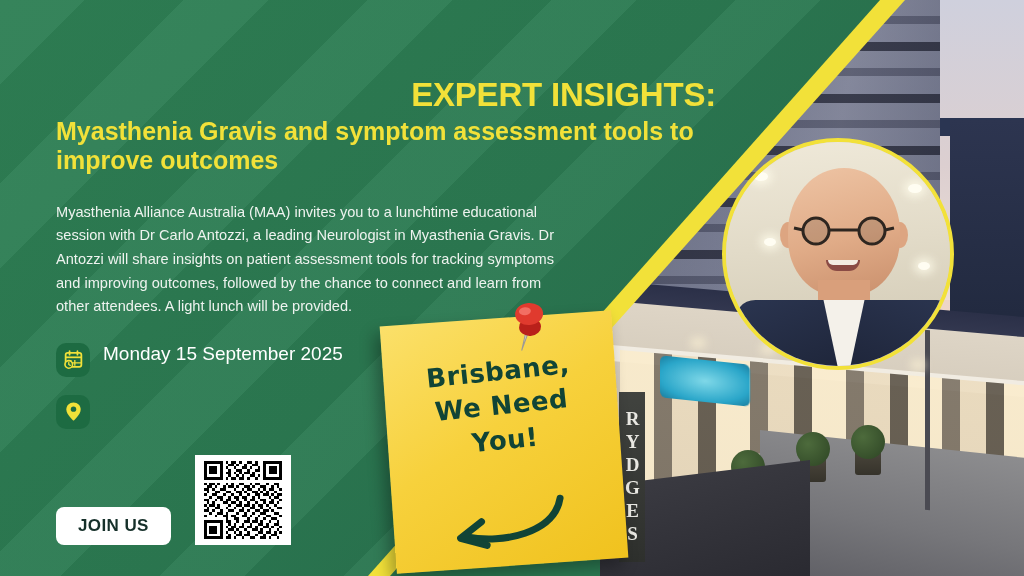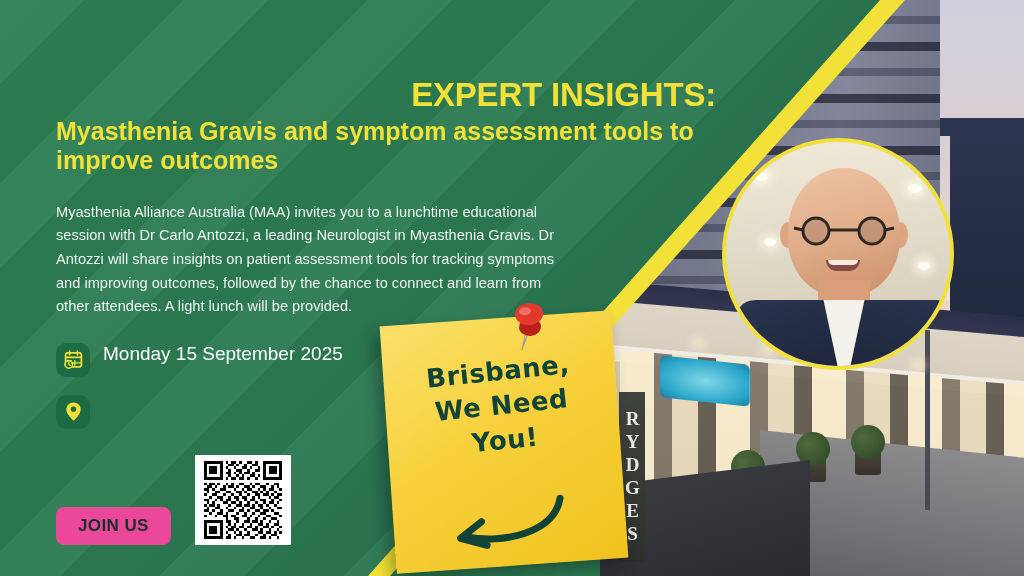--- a/index.html
+++ b/index.html
@@ -152,21 +152,21 @@
   .badge {
     width:34px; height:34px; border-radius:10px; background:#1d6b42;
     display:flex; align-items:center; justify-content:center; flex:0 0 34px;
     margin-top:2px;
   }
   .info-text { color:#ffffff; font-size:19px; line-height:1.32; font-weight:400; }
 
   
   .cta-wrap { display:flex; align-items:flex-end; gap:24px; margin-top:26px; }
   .join-btn {
-    background:#ec4899; color:#16302a; border:none; cursor:pointer;
+    background:#ffffff; color:#16302a; border:none; cursor:pointer;
     font-size:17px; font-weight:700; letter-spacing:.4px;
     padding:9px 22px; border-radius:8px; font-family:"Liberation Sans", sans-serif;
   }
   .qr { width:96px; height:90px; background:#ffffff; padding:6px;
         display:block; }
   .qr svg { display:block; width:100%; height:100%; }
 
   
   .note {
     position:absolute; left:388px; top:318px; width:232px; height:248px;

